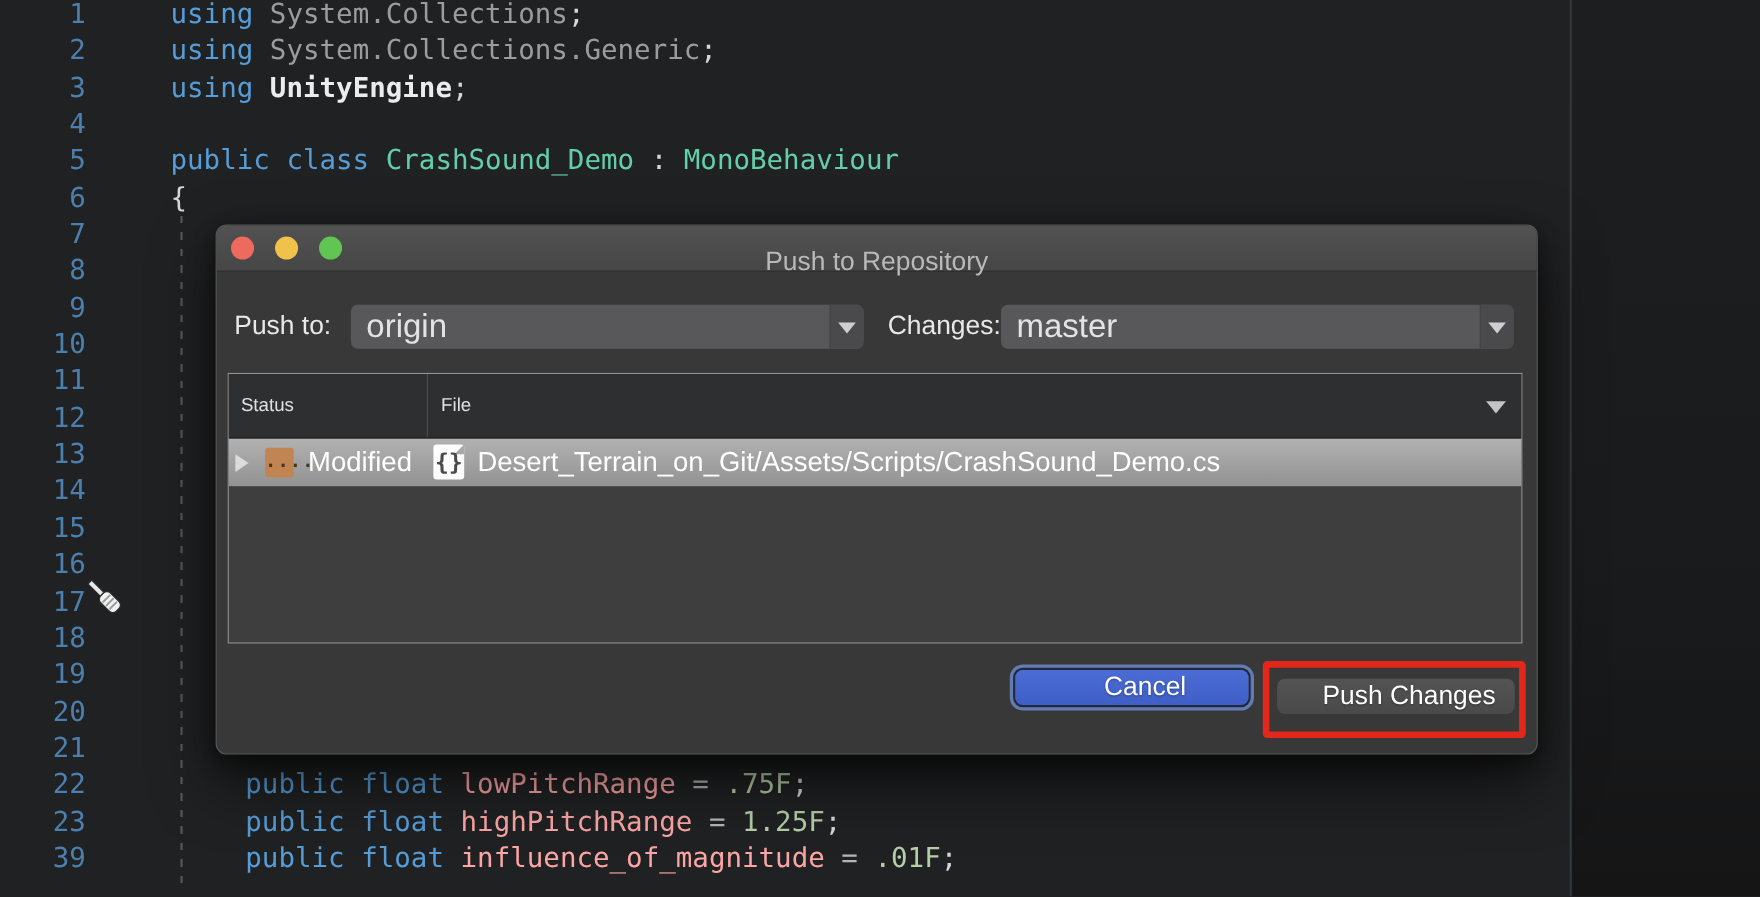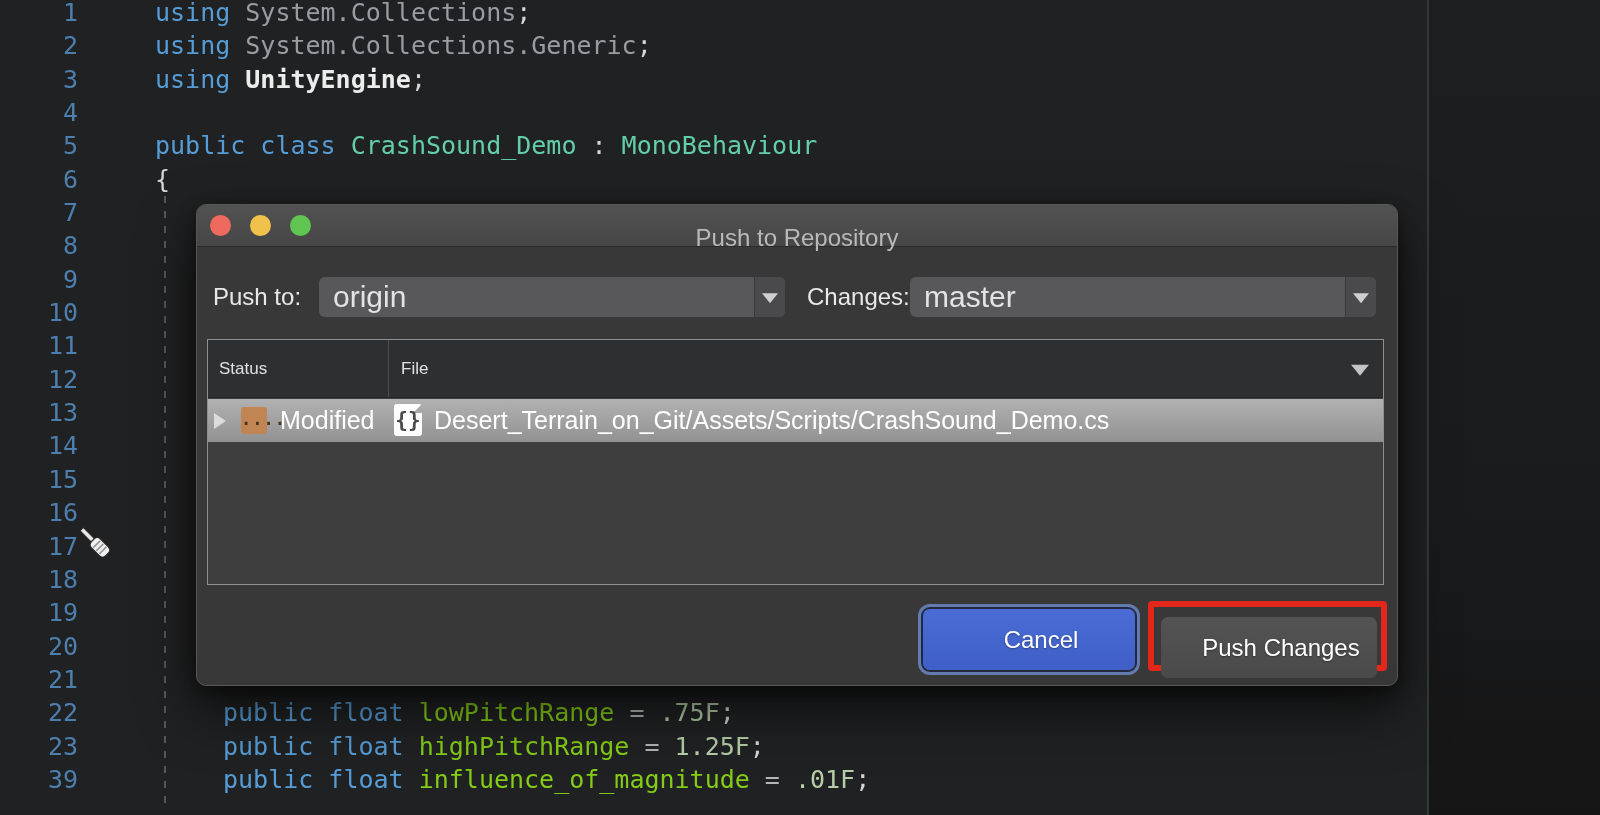--- a/index.html
+++ b/index.html
@@ -38,21 +38,21 @@
     font-family:"DejaVu Sans Mono","Liberation Mono",monospace; font-size:25px;
     color:#d6d6d6;
   }
   .ind0 { padding-left:155px; }
   .ind1 { padding-left:223px; }
   .tk-kw  { color:#569cd6; }
   .tk-ns  { color:#9a9da0; }
   .tk-type{ color:#ececec; font-weight:bold; }
   .tk-cls { color:#63cfa9; }
   .tk-pun { color:#d6d6d6; }
-  .tk-var { color:#84cc16; }
+  .tk-var { color:#fca5a5; }
   .tk-op  { color:#b5b5b5; }
   .tk-num { color:#b5cea8; }
 
   .cursor-icon { position:absolute; left:74px; top:522px; width:42px; height:42px; }
 
   
   .dialog {
     position:absolute; left:196px; top:204px; width:1202px; height:482px;
     background:#383838; border:1px solid #575757; border-radius:10px;
     box-shadow:0 24px 55px rgba(0,0,0,.6), 0 6px 18px rgba(0,0,0,.45);
@@ -138,21 +138,21 @@
     border-left:9px solid transparent; border-bottom:9px solid #a9a9a9;
   }
   .doc-icon .braces {
     position:absolute; left:0; right:0; top:50%; transform:translateY(-50%);
     text-align:center; color:#4a4a4a; font-size:21px; font-weight:bold;
     font-family:"DejaVu Sans Mono",monospace;
   }
   .row-file { position:absolute; left:226px; top:0; height:43px; line-height:43px; font-size:25px; }
 
   .btn {
-    position:absolute; height:61px; border:none; border-radius:7px;
+    position:absolute; height:32px; border:none; border-radius:7px;
     color:#ffffff; font-size:24px; font-family:"Liberation Sans",sans-serif;
     text-shadow:0 1px 2px rgba(0,0,0,.35); cursor:default;padding-left:24px;
   }
   .btn-cancel {
     left:726px; top:404px; width:212px;
     background:linear-gradient(180deg,#4a6cd4,#3f5fc7);
     box-shadow:0 0 0 2px rgba(25,32,50,.9), 0 0 0 5px rgba(115,145,215,.75);
   }
   .btn-push {
     left:964px; top:412px; width:216px;

